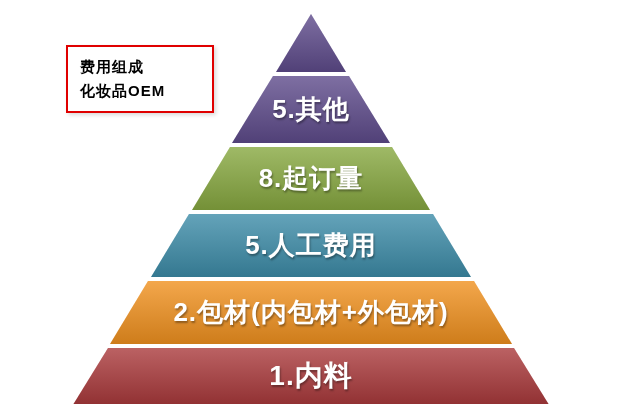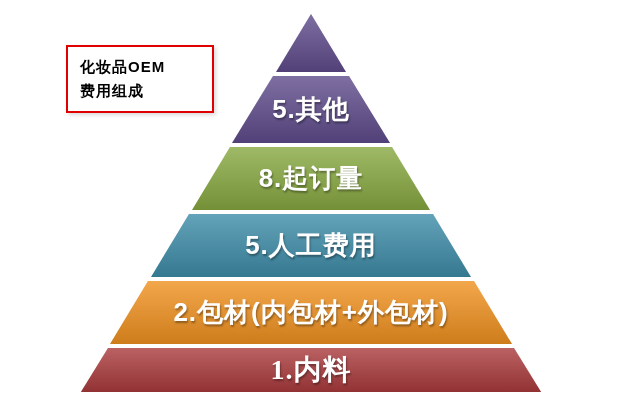--- a/index.html
+++ b/index.html
@@ -75,34 +75,33 @@
     height: 63px;
     clip-path: polygon(189px 0px, 433px 0px, 471px 63px, 151px 63px);
   }
   .level-2 {
     top: 281px;
     height: 63px;
     clip-path: polygon(148px 0px, 474px 0px, 512px 63px, 110px 63px);
   }
   .level-1 {
     top: 348px;
-    height: 44px;
+    height: 56px;
     clip-path: polygon(108px 0px, 514px 0px, 551px 60px, 71px 60px);
-    font-family: Liberation Serif, serif;
   }
   .level-1 .label { font-size: 28px; }
 </style>
 </head>
 <body>
 
 <div class="stage">
 
   <div class="title-box">
+    <div class="line">费用组成</div>
     <div class="line">化妆品OEM</div>
-    <div class="line">费用组成</div>
   </div>
 
   <div class="band tip" style="background-color: rgb(94, 75, 139);"></div>
 
   <div class="band level-5" style="background-color: rgb(94, 75, 139);">
     <span class="label">5.其他</span>
   </div>
 
   <div class="band level-4" style="background-color: rgb(135, 168, 64);">
     <span class="label">8.起订量</span>

